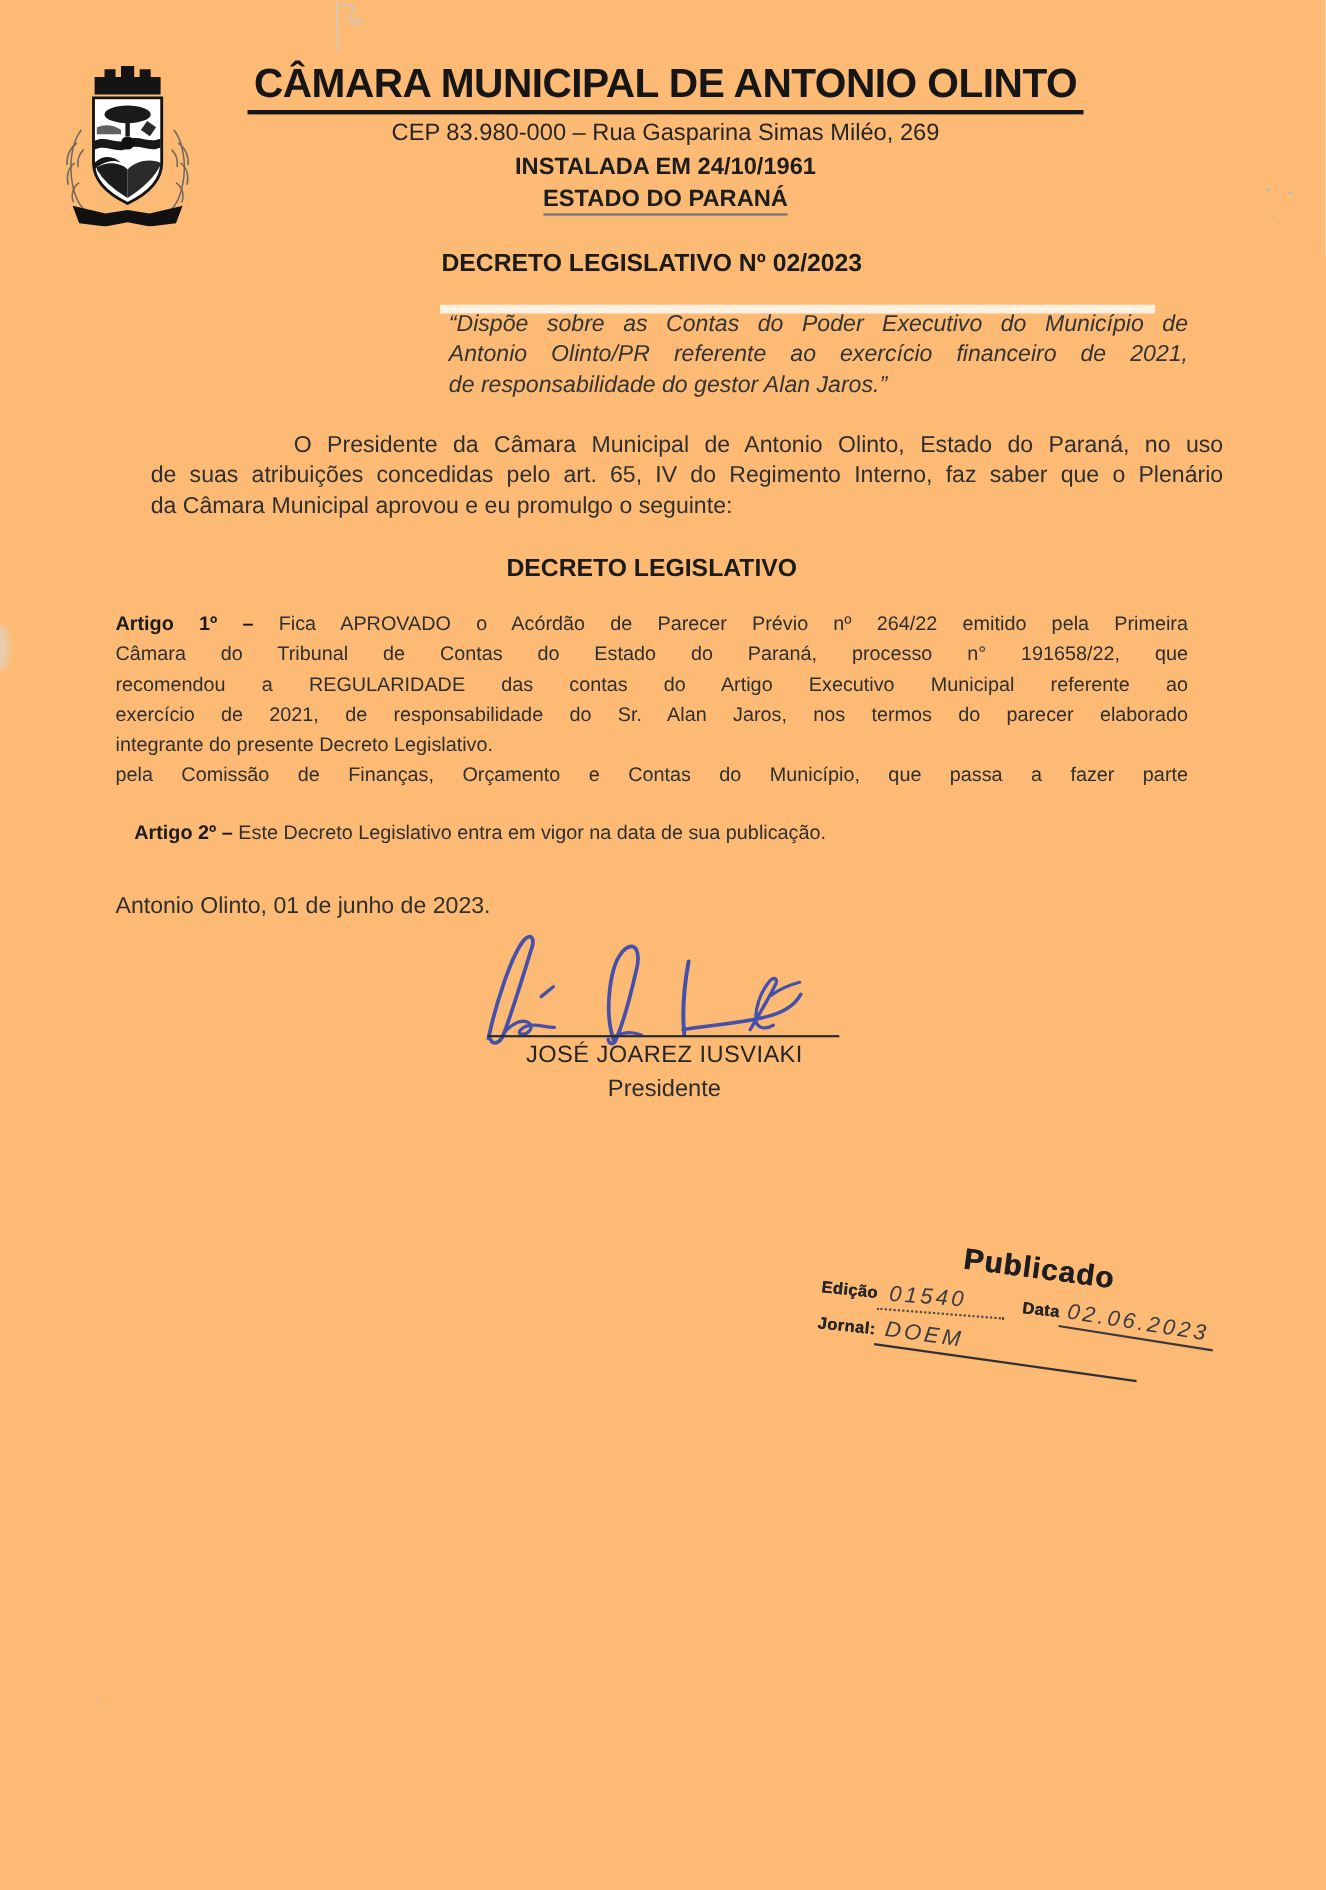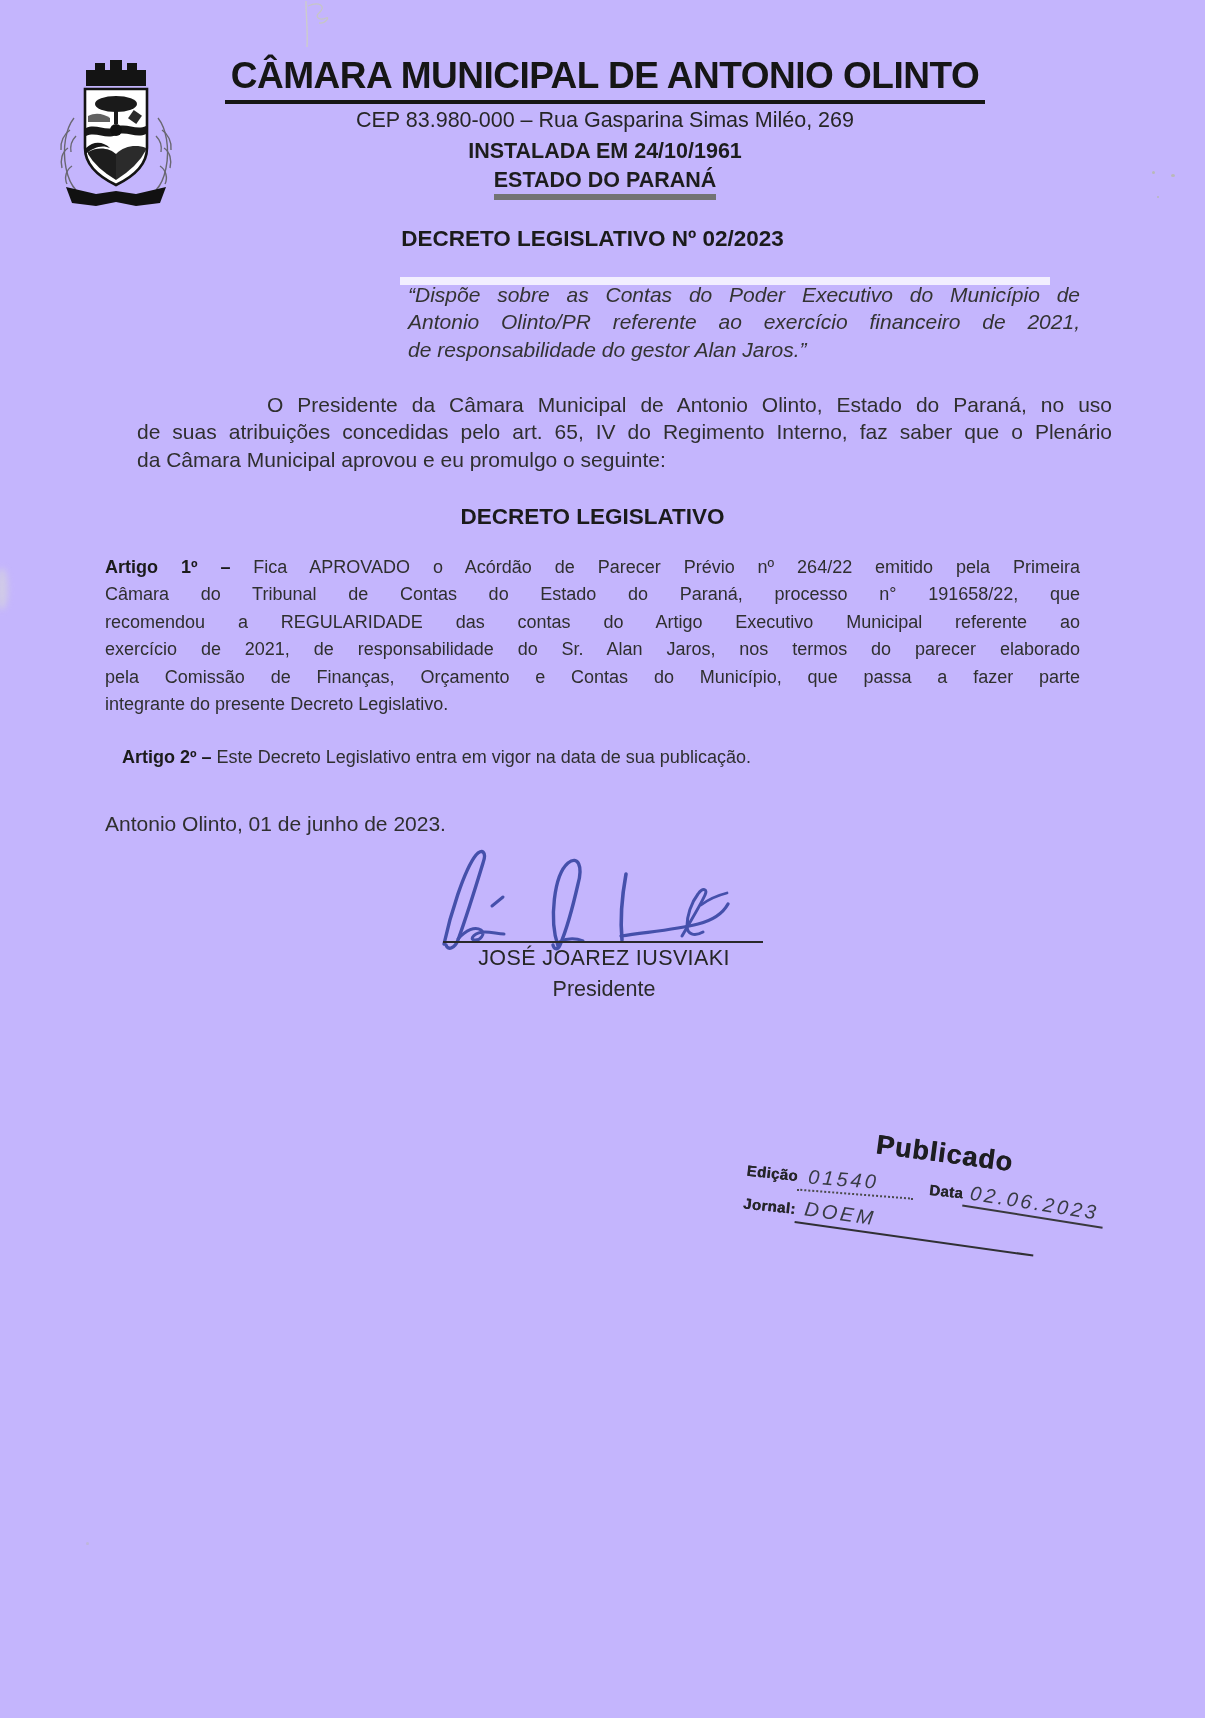--- a/index.html
+++ b/index.html
@@ -1,38 +1,38 @@
 <!DOCTYPE html>
 <html lang="pt"><head>
 <meta charset="utf-8">
 <style>
   html,body{margin:0;padding:0;background:#e8e8e8;}
   .page{
     position:relative;
     width:1205px;height:1718px;
     margin:0 auto;
-    background:#c4b5fd;
+    background:#fdba74;
     font-family:"Liberation Sans","DejaVu Sans",sans-serif;
     color:#2f2f2f;
     overflow:hidden;
   }
   .abs{position:absolute;}
 
   
   .logo{left:52px;top:56px;width:128px;height:150px;}
   .hdr{left:170px;width:870px;text-align:center;}
   .org-title{
     top:55px;
     font-size:37px;font-weight:bold;letter-spacing:-0.5px;color:#161616;
   }
   .org-title span{display:inline-block;border-bottom:4px solid #161616;padding:0 6px 3px 6px;}
   .org-address{top:108px;font-size:21.5px;color:#262626;}
   .org-install{top:139px;font-size:21.5px;font-weight:bold;color:#1d1d1d;}
   .org-state{top:168px;font-size:21.5px;font-weight:bold;color:#1d1d1d;}
-  .org-state span{display:inline-block;border-bottom:6px solid #737373;padding-bottom:1px;}
+  .org-state span{display:inline-block;border-bottom:2px solid #737373;padding-bottom:1px;}
 
   
   .doc-title{left:105px;width:975px;top:226px;text-align:center;font-size:22.5px;font-weight:bold;color:#1b1b1b;}
 
   .line{min-height:27.4px;line-height:27.4px;}
   .jline{text-align:justify;text-align-last:justify;}
 
   .epigraph{left:408px;width:672px;top:281px;font-style:italic;font-size:21px;color:#333;}
   .epigraph .jline{word-spacing:2px;}
   .scan-clip{left:400px;top:277px;width:650px;height:8px;background:rgba(255,255,255,0.78);}
@@ -142,22 +142,22 @@
     <div class="line">da Câmara Municipal aprovou e eu promulgo o seguinte:</div>
   </div>
 
   <div class="abs section-heading">DECRETO LEGISLATIVO</div>
 
   <div class="abs article article-1">
     <div class="line jline"><span class="art-label">Artigo 1º –</span> <span>Fica APROVADO o Acórdão de Parecer Prévio nº 264/22 emitido pela Primeira</span></div>
     <div class="line jline">Câmara do Tribunal de Contas do Estado do Paraná, processo n° 191658/22, que</div>
     <div class="line jline">recomendou a REGULARIDADE das contas do Artigo Executivo Municipal referente ao</div>
     <div class="line jline">exercício de 2021, de responsabilidade do Sr. Alan Jaros, nos termos do parecer elaborado</div>
+    <div class="line">integrante do presente Decreto Legislativo.</div>
     <div class="line jline">pela Comissão de Finanças, Orçamento e Contas do Município, que passa a fazer parte</div>
-    <div class="line">integrante do presente Decreto Legislativo.</div>
   </div>
 
   <div class="abs article article-2">
     <div class="line"><span class="art-label">Artigo 2º –</span> <span>Este Decreto Legislativo entra em vigor na data de sua publicação.</span></div>
   </div>
 
   <div class="abs dateline">Antonio Olinto, 01 de junho de 2023.</div>
 
   <svg class="abs sig-svg" viewBox="0 0 300 110">
     <g stroke="#4550ab" fill="none" stroke-linecap="round" stroke-linejoin="round">

